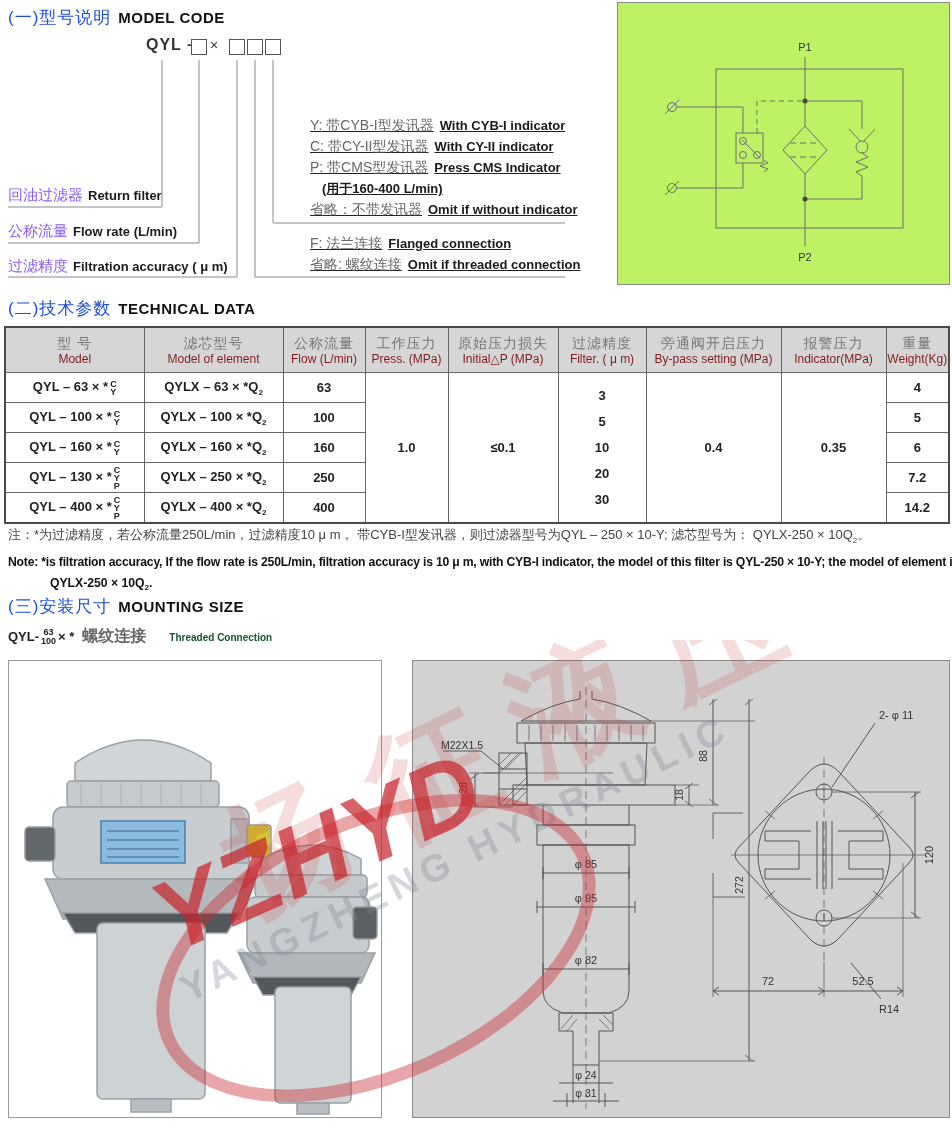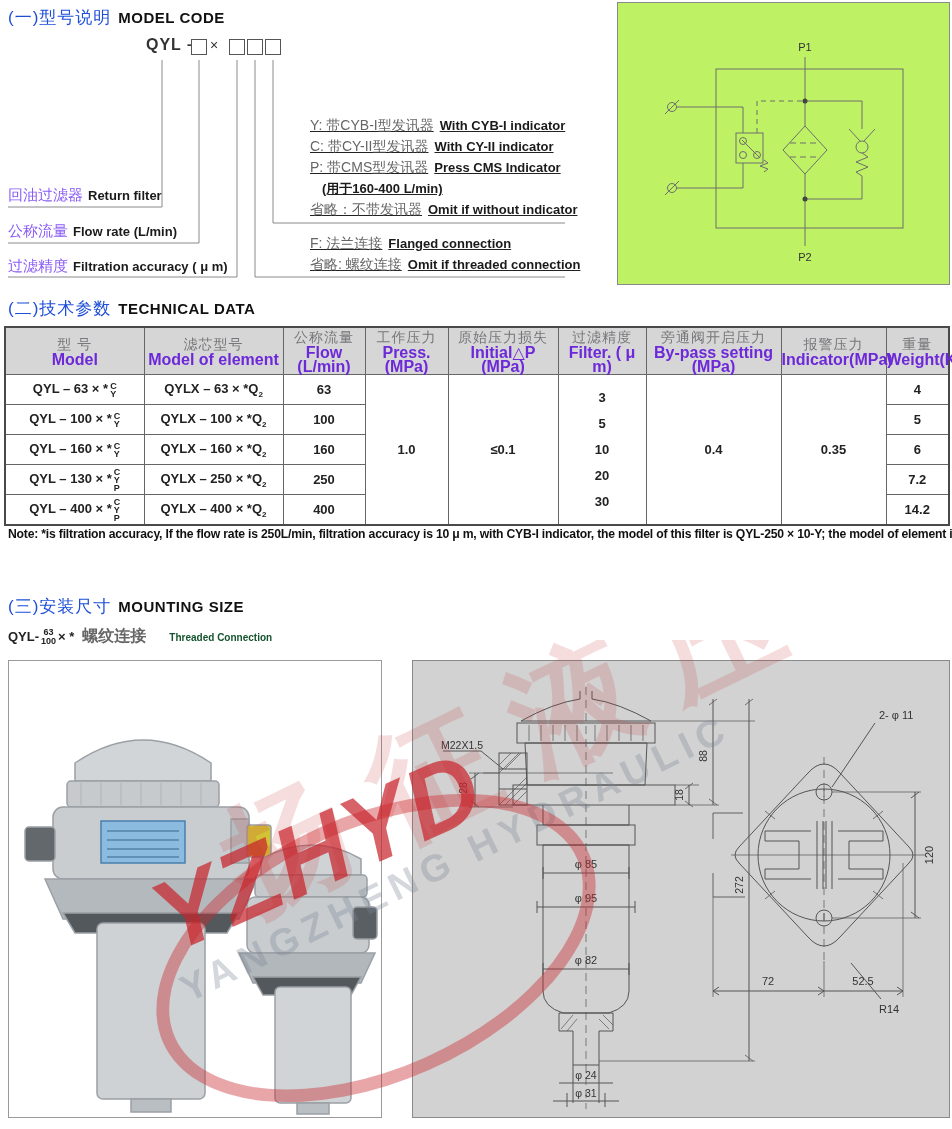--- a/index.html
+++ b/index.html
@@ -22,21 +22,21 @@
   .rlabel .zh{font-size:14px;color:#666;}
   .rlabel .en{font-size:13px;font-weight:bold;color:#1a1a1a;margin-left:6px;}
   
   #circuit-panel{left:617px;top:2px;width:331px;height:281px;background:#bef264;border:1px solid #8a8a8a;}
   
   #tech-table{left:4px;top:326px;width:944px;border-collapse:collapse;table-layout:fixed;}
   #tech-table th,#tech-table td{border:1px solid #666;text-align:center;vertical-align:middle;padding:0;}
   #tech-table{border:2px solid #4a4a4a;}
   #tech-table th{background:#d6d6d6;height:44px;}
   #tech-table .hzh{display:block;font-size:14px;font-weight:normal;color:#77767a;letter-spacing:1px;line-height:18px;}
-  #tech-table .hen{display:block;font-size:16px;font-weight:bold;color:#6d28d9;line-height:14px;}
+  #tech-table .hen{display:block;font-size:12px;font-weight:normal;color:#7f1d1d;line-height:14px;}
   #tech-table td{height:29px;font-size:13px;font-weight:600;color:#222;background:#fff;}
   .stack{display:inline-flex;flex-direction:column;justify-content:center;vertical-align:middle;margin-left:2px;}
   .stack i{font-style:normal;font-size:9px;line-height:8px;display:block;text-align:left;font-weight:600;}
   sub{font-size:8px;}
   .filter-cell div{line-height:26px;font-size:13px;font-weight:600;}
   
   #notes{left:8px;top:524px;width:938px;}
   .note-zh{font-size:13px;color:#444;line-height:22px;white-space:nowrap;}
   .note-en{font-size:12.2px;font-weight:bold;color:#111;line-height:21px;white-space:nowrap;letter-spacing:-.2px;}
   .note-en2{font-size:12.2px;font-weight:bold;color:#111;line-height:21px;margin-left:42px;}
@@ -266,21 +266,23 @@
             <i>P</i>
           </span></td>
     <td><span>QYLX – 400 × *Q</span><sub>2</sub></td>
     <td>400</td>
     <td>14.2</td>
   </tr>
 </tbody>
   </table>
 
 <div class="abs" id="notes">
+  <div class="note-zh"><span>注：*为过滤精度，若公称流量250L/min，过滤精度10 μ m， 带CYB-I型发讯器，则过滤器型号为QYL – 250 × 10-Y; 滤芯型号为： QYLX-250 × 10Q</span><sub>2</sub><span>。</span></div>
   <div class="note-en">Note: *is filtration accuracy, If the flow rate is 250L/min, filtration accuracy is 10 μ m, with CYB-I indicator, the model of this  filter is QYL-250 × 10-Y; the model of element is</div>
+  <div class="note-en2"><span>QYLX-250 × 10Q</span><sub>2</sub><span>.</span></div>
 </div>
 
 <div class="abs sec-title" style="left:8px;top:595px;">
   <span class="zh">(三)安装尺寸</span><span class="en">MOUNTING SIZE</span>
 </div>
 <div class="abs" id="sec3-sub">
   <span class="pfx">QYL-</span><span class="frac">
       <i>63</i>
       <i>100</i>
     </span><span class="mid">× *</span><span class="zh">螺纹连接</span><span class="en">Threaded Connection</span>

